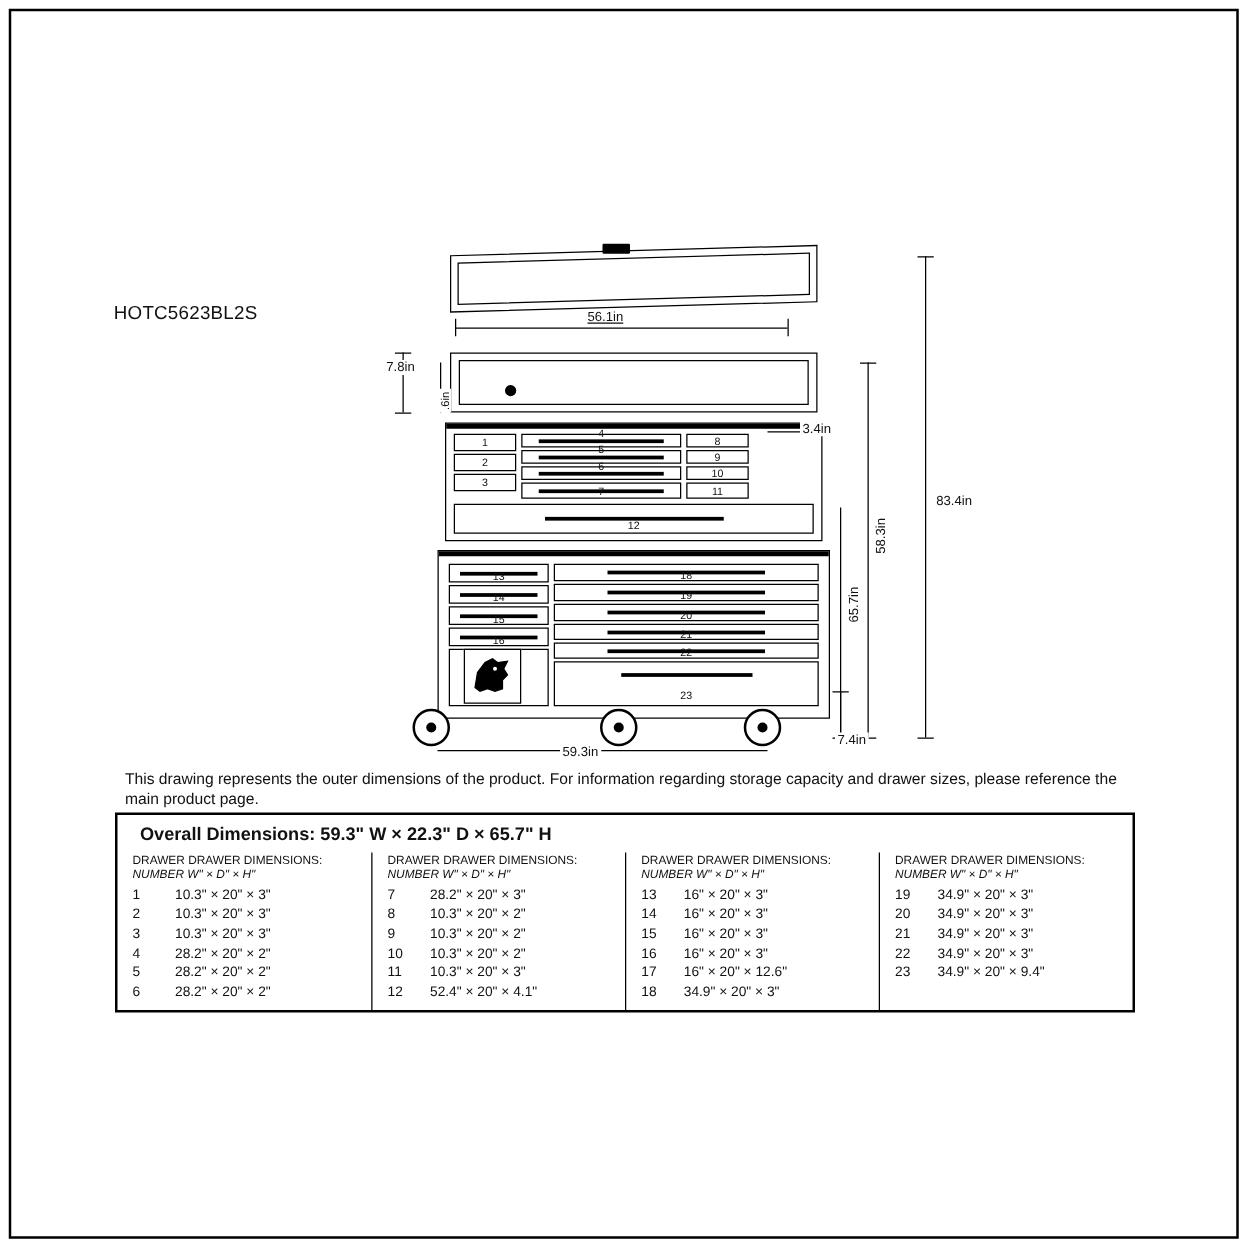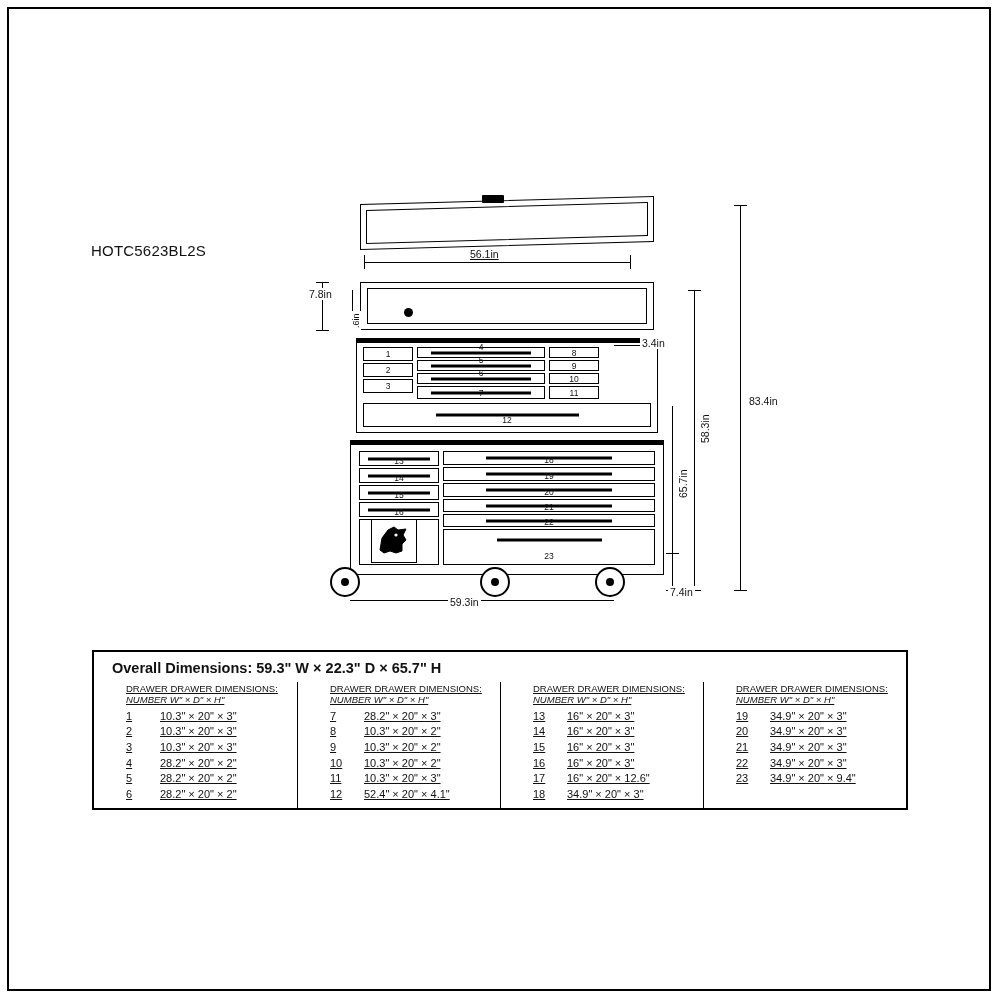--- a/index.html
+++ b/index.html
@@ -232,23 +232,22 @@
   }
   .tbl-cols {
     position: absolute;
     left: 0; top: 30px;
     right: 0; bottom: 0;
     display: flex;
   }
   .tbl-col {
     flex: 1 1 25%;
     position: relative;
-    padding-left: 24px;
-    box-sizing: border-box;
-    text-decoration: underline;
+    padding-left: 4px;
+    box-sizing: border-box;
   }
   .tbl-col + .tbl-col { border-left: 1px solid #000; }
   .col-head {
     font-size: 9.5px;
     line-height: 1.15;
     color: #111;
     padding: 2px 0 3px 8px;
   }
   .col-head .hl2 { font-style: italic; }
   .rows { padding-left: 8px; }
@@ -421,20 +420,21 @@
   <div class="dim-label" style="left:747px; top:395px;">83.4in</div>
 
   <div class="dim-line dim-v" style="left:672px; top:553px; height:37px;"></div>
   <div class="tick dim-h" style="left:666px; top:553px; width:13px; height:1px;"></div>
   <div class="tick dim-h" style="left:666px; top:590px; width:13px; height:1px;"></div>
   <div class="dim-label" style="left:668px; top:586px;">7.4in</div>
 
   <div class="dim-line dim-h" style="left:350px; top:600px; width:264px;"></div>
   <div class="dim-label" style="left:448px; top:596px;">59.3in</div>
 
+  <div class="note">This drawing represents the outer dimensions of the product. For information regarding storage capacity and drawer sizes, please reference the main product page.</div>
 
   <div class="table-box">
     <div class="table-title">Overall Dimensions: 59.3" W × 22.3" D × 65.7" H</div>
     <div class="tbl-cols">
 
       <div class="tbl-col">
         <div class="col-head">
           <div>DRAWER  DRAWER DIMENSIONS:</div>
           <div class="hl2">NUMBER   W" × D" × H"</div>
         </div>

